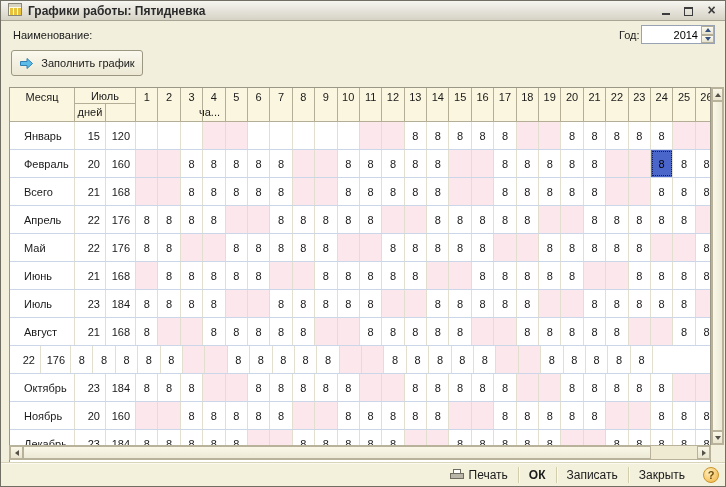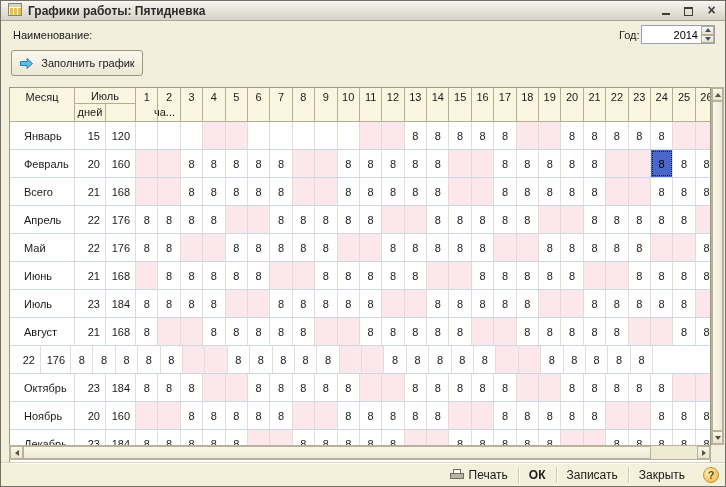--- a/index.html
+++ b/index.html
@@ -52,21 +52,21 @@
   
   .table-wrap{
     position:absolute;left:8px;top:86px;width:702px;height:420px;
     border:1px solid #9b9786;background:#fff;overflow:hidden;
   }
   .thead{display:flex;height:34px;background:#fbf6df;border-bottom:1px solid #b3ae95;}
   .hcell{flex:none;border-right:1px solid #b3ae95;text-align:center;}
   .month-h{width:65px;padding-top:3px;}
   .total-h{width:61px;display:flex;flex-direction:column;}
   .total-title{height:16px;border-bottom:1px solid #b3ae95;padding-top:2px;text-align:center;}
-  .total-sub{flex:1;display:flex;}
+  .total-sub{flex:1;display:flex;gap:45px;}
   .total-sub .sub{flex:none;padding-top:2px;text-align:center;}
   .sub-days{width:31px;border-right:1px solid #b3ae95;}
   .sub-hours{width:29px;margin-left:44px;}
   .day-h{width:22.4px;padding-top:3px;}
   .trow{display:flex;height:28px;border-bottom:1px solid #ccd6e9;background:#fff;}
   .cell{flex:none;border-right:1px solid #e2dfcf;display:flex;align-items:center;overflow:hidden;}
   .mc{width:65px;padding-left:14px;}
   .dc{width:31px;justify-content:flex-end;padding-right:5px;}
   .hrc{width:30px;justify-content:flex-end;padding-right:5px;}
   .day{width:22.4px;justify-content:center;}

